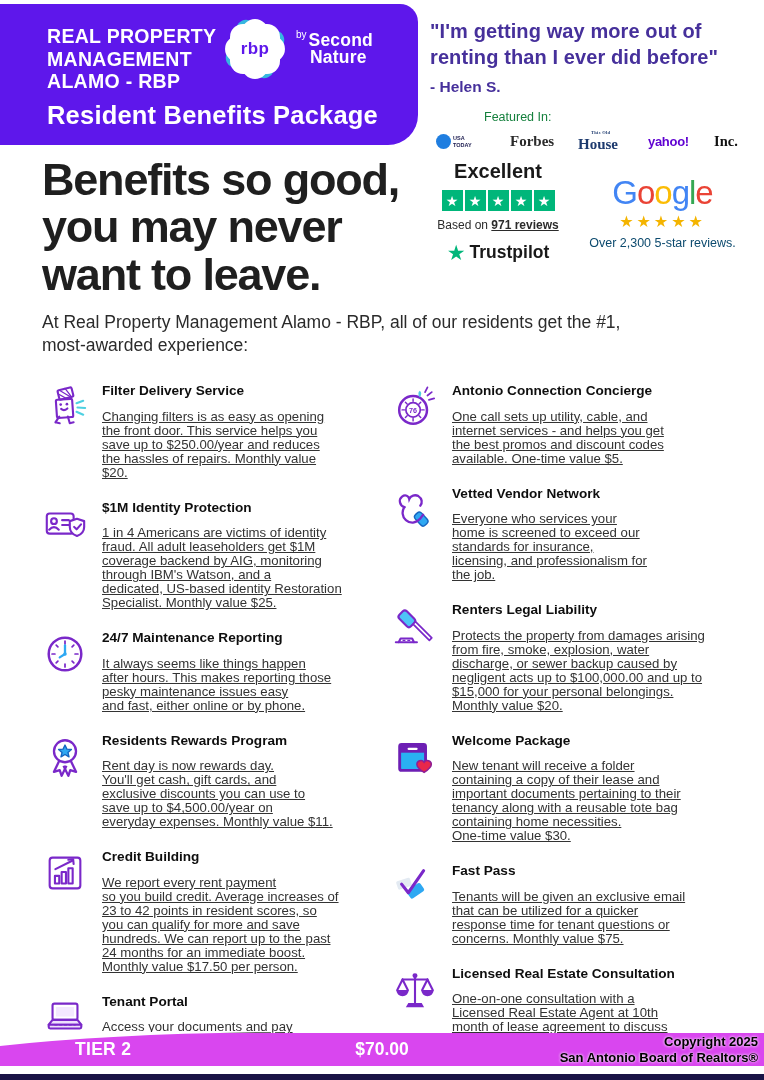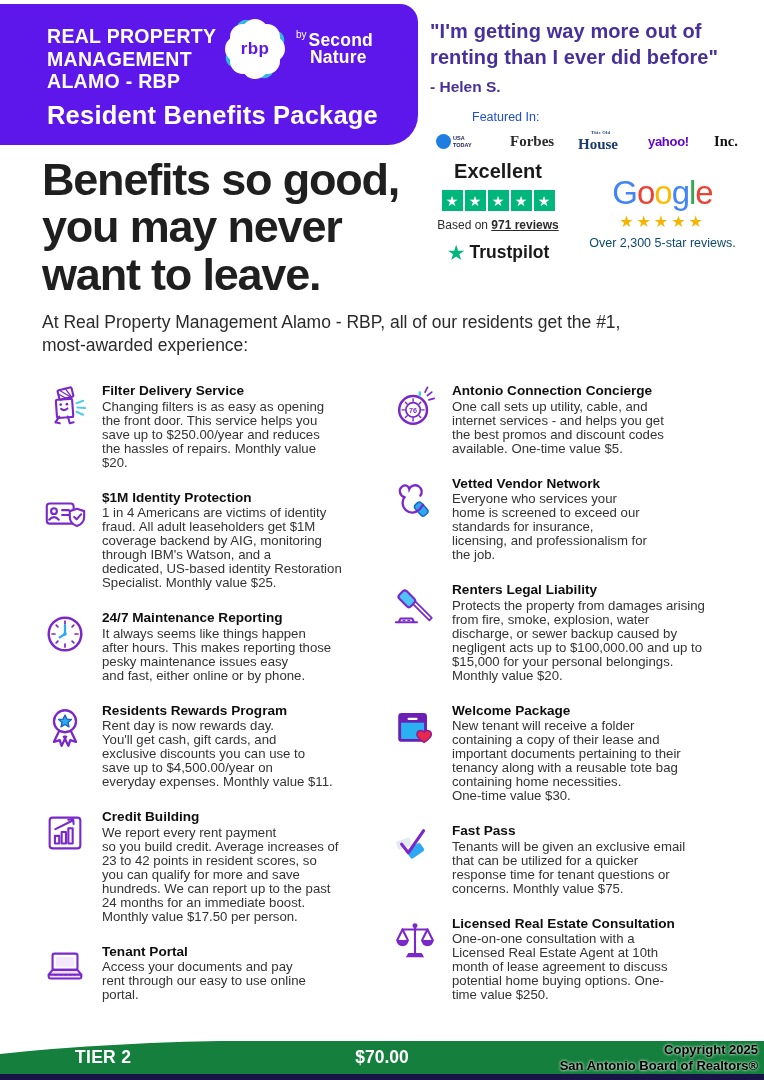--- a/index.html
+++ b/index.html
@@ -25,21 +25,21 @@
   .package-title { position:absolute; left:47px; top:97px; color:#fff; font-weight:bold;
     font-size:25.5px; letter-spacing:.2px; }
 
   
   .testimonial { position:absolute; left:430px; top:18px; width:330px; color:#46309B; }
   .quote { font-size:20px; font-weight:600; line-height:1.3; letter-spacing:.1px; }
   .quote-author { font-size:15.5px; font-weight:bold; margin-top:8px; }
 
   
   .featured { position:absolute; left:436px; top:110px; width:320px; }
-  .featured-label { font-size:12.5px; color:#1d4ed8; margin-left:36px; }
+  .featured-label { font-size:12.5px; color:#15803d; margin-left:48px; }
   .featured-logos { display:flex; align-items:center; margin-top:6px; gap:8px; }
   .logo-usatoday { display:flex; align-items:center; width:66px; }
   .usat-circle { width:15px; height:15px; border-radius:50%; background:#1f7ee0; flex:none; }
   .usat-text { font-size:5.5px; font-weight:bold; color:#1a1a4e; line-height:1.1; margin-left:2px; }
   .logo-forbes { width:60px; font-family:"Liberation Serif",serif; font-weight:bold; font-size:15px; color:#2b2b2b; }
   .logo-house { width:62px; font-family:"Liberation Serif",serif; color:#1d3a6e; text-align:left; }
   .house-small { display:block; font-size:4.5px; font-weight:bold; letter-spacing:.3px; margin-left:13px; }
   .house-main { font-size:15px; font-weight:bold; line-height:.8; }
   .logo-yahoo { width:58px; font-size:13px; font-weight:bold; color:#5F01D1; letter-spacing:-.3px; }
   .logo-inc { font-family:"Liberation Serif",serif; font-weight:bold; font-size:14.5px; color:#111; }
@@ -70,26 +70,26 @@
   .intro { position:absolute; left:42px; top:311px; width:690px; font-size:17.5px;
     color:#2b2b2b; line-height:1.32; white-space:pre-line; }
 
   
   .benefits { position:absolute; left:42px; top:383px; width:700px; display:flex; }
   .benefit-col { width:352px; }
   .benefit { display:flex; margin-bottom:20px; }
   .benefit-iconwrap { width:60px; flex:none; padding-top:1px; }
   .benefit-text { font-size:13.2px; line-height:1.06; color:#333; }
   .benefit-title { font-size:13.6px; font-weight:bold; color:#0e0e0e; line-height:1.15; }
-  .benefit-desc { white-space:pre-line; margin-top:1px; line-height:1.06; }
+  .benefit-desc { white-space:pre-line; margin-top:11px; line-height:1.06;text-decoration:underline; }
 
   
   .footer { position:absolute; left:0; bottom:0; width:764px; height:48px; }
   .footer-dark { position:absolute; bottom:0; width:100%; height:6px; background:#1a1446; }
-  .footer-bar { position:absolute; bottom:6px; width:100%; height:33px; background:#15803d; }
+  .footer-bar { position:absolute; bottom:14px; width:100%; height:33px; background:#d946ef; }
   .footer-curve { position:absolute; top:-1px; left:0; }
   .footer-tier { position:absolute; left:75px; top:6px; color:#fff; font-weight:bold; font-size:17.5px; letter-spacing:.3px; }
   .footer-price { position:absolute; left:0; right:0; top:6px; text-align:center; color:#fff; font-weight:bold; font-size:17.5px; }
   .footer-copy { position:absolute; right:6px; top:1px; text-align:right; color:#000;
     font-weight:bold; font-size:13px; line-height:1.22;
     text-shadow:0 0 3px rgba(255,255,255,.8), 0 0 3px rgba(255,255,255,.6); }
 
   svg { display:block; }
 </style>
 </head>

